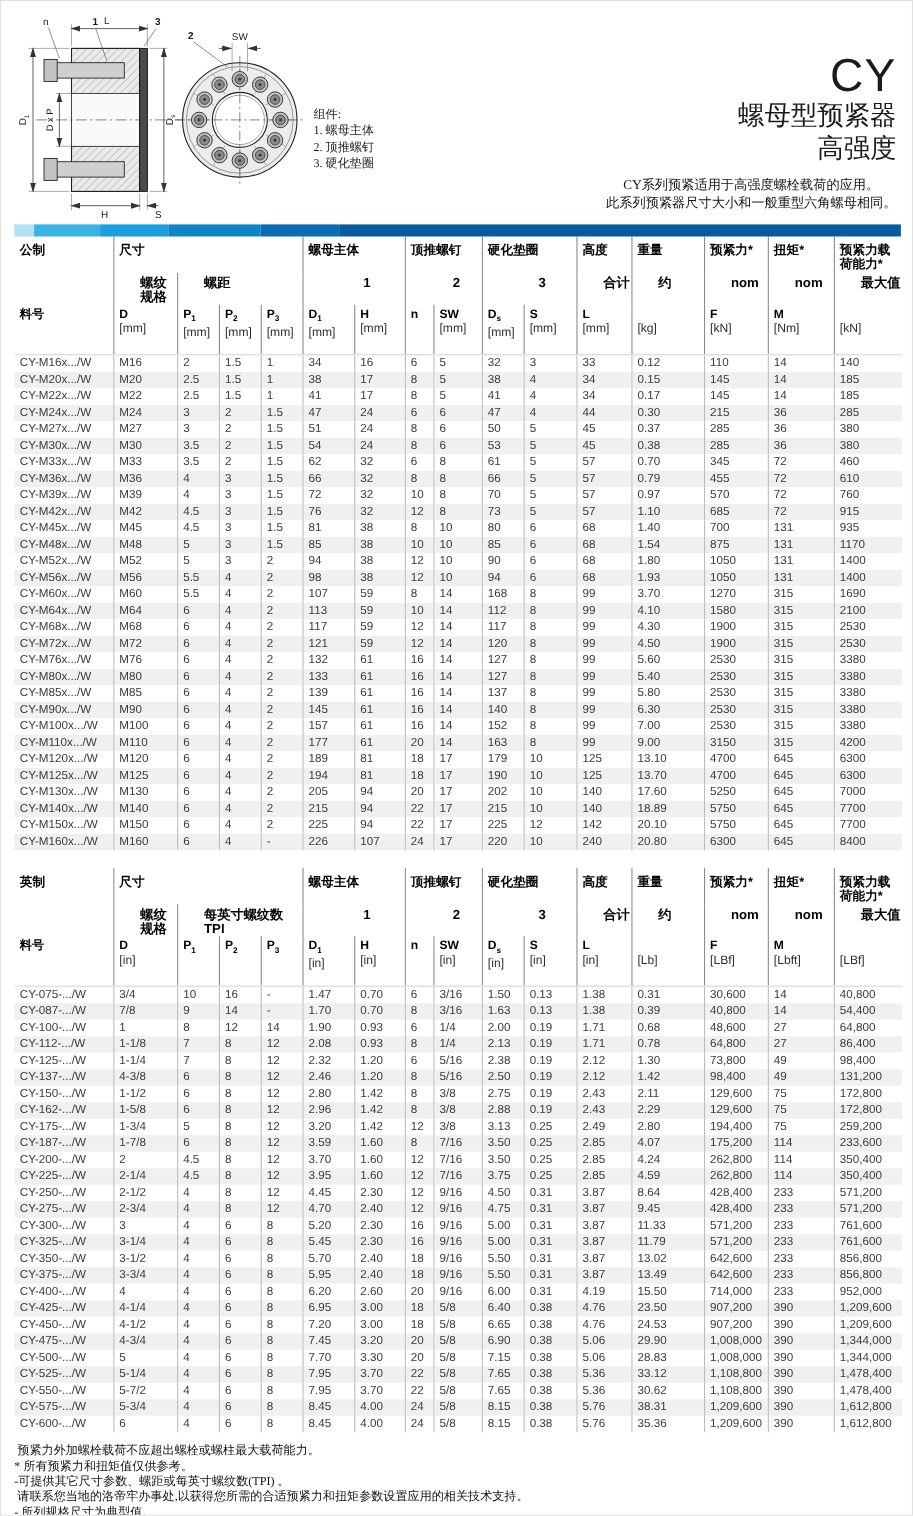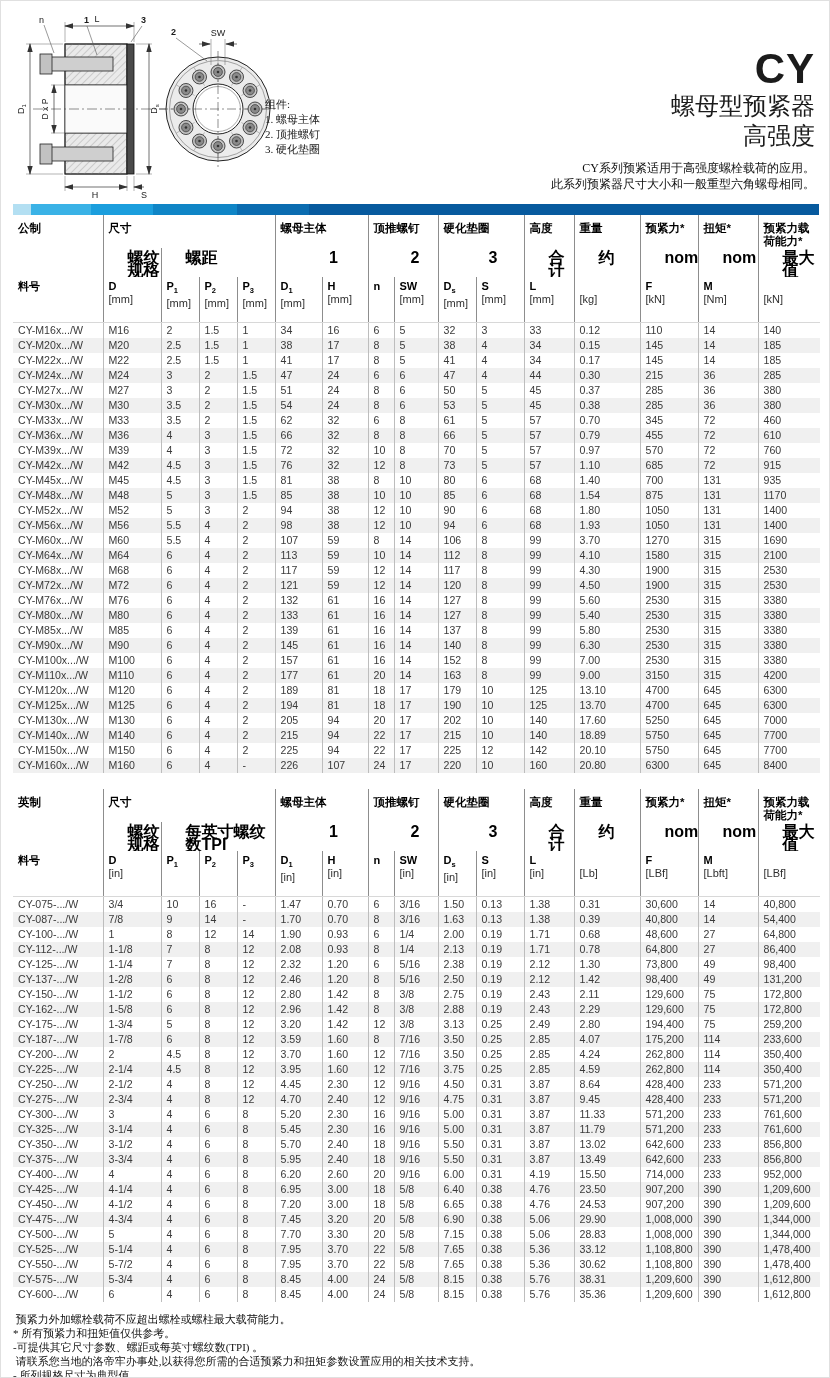--- a/index.html
+++ b/index.html
@@ -2,37 +2,37 @@
 <html><head>
 <meta charset="utf-8">
 <style>
   html,body{margin:0;padding:0;background:#f4f4f4;}
   body{font-family:"Liberation Sans",sans-serif;}
   .page{position:relative;width:830px;height:1378px;margin:0 auto;background:#fff;
         border:1px solid #e0e0e0;box-sizing:border-box;padding:0 12px;overflow:hidden;}
   
   .top{position:relative;height:198px;}
   .drawing{position:absolute;left:0;top:10px;width:480px;height:188px;}
-  .legend{position:absolute;left:252px;top:86px;font-family:"Liberation Serif",serif;
+  .legend{position:absolute;left:272px;top:86px;font-family:"Liberation Serif",serif;
           font-size:11px;line-height:15px;color:#1c1c1c;}
   .titleblock{position:absolute;right:2px;top:46px;text-align:right;color:#1b1b1b;}
-  .t1{font-size:42px;font-weight:700;line-height:44px;letter-spacing:1px;}
+  .t1{font-size:42px;font-weight:400;line-height:44px;letter-spacing:1px;}
   .t2{font-size:24px;font-weight:300;line-height:30px;}
   .t3{font-size:24px;font-weight:300;line-height:30px;}
   .descs{margin-top:9px;font-family:"Liberation Serif",serif;font-size:12px;
-         line-height:16px;color:#111;}
+         line-height:16px;color:#111;text-align:center;}
   
   .bluebar{display:flex;width:806px;height:11px;margin-top:5px;}
   .bluebar span{display:block;height:11px;}
   
   table{border-collapse:collapse;table-layout:fixed;width:806px;}
   th,td{padding:0 0 0 5px;text-align:left;vertical-align:top;overflow:hidden;}
   th{color:#000;font-weight:bold;white-space:normal;}
   .hr1 th{font-size:11.5px;line-height:13px;height:24px;padding-top:7px;}
-  .hr2 th{font-size:16px;line-height:13px;height:25px;padding-top:3px;padding-left:24px;}
+  .hr2 th{font-size:12px;line-height:13px;height:25px;padding-top:3px;padding-left:24px;}
   .hr3 th{font-size:11px;line-height:13px;height:42px;padding-top:3px;
           border-bottom:1px solid #d8d8d8;}
   .unit{font-weight:400;color:#2e2e2e;}
   sub{font-size:7.5px;}
   td{font-size:10.6px;height:15px;line-height:15px;color:#3a3a3a;white-space:nowrap;}
   tbody tr:nth-child(even) td{background:#f0f0f0;}
   .bl{border-left:1px solid #bdbdbd;}
   thead .bl{border-left-color:#8d8d8d;}
   .ctr{text-align:center;padding-left:0;}
   .mt{margin-top:16px;}
@@ -530,21 +530,21 @@
         <tr>
           <td>CY-M60x.../W</td>
           <td class="bl">M60</td>
           <td class="bl">5.5</td>
           <td class="bl">4</td>
           <td class="bl">2</td>
           <td class="bl">107</td>
           <td class="bl">59</td>
           <td class="bl">8</td>
           <td class="bl">14</td>
-          <td class="bl">106</td>
+          <td class="bl">168</td>
           <td class="bl">8</td>
           <td class="bl">99</td>
           <td class="bl">3.70</td>
           <td class="bl">1270</td>
           <td class="bl">315</td>
           <td class="bl">1690</td>
         </tr>
         <tr>
           <td>CY-M64x.../W</td>
           <td class="bl">M64</td>
@@ -802,21 +802,21 @@
           <td class="bl">M160</td>
           <td class="bl">6</td>
           <td class="bl">4</td>
           <td class="bl">-</td>
           <td class="bl">226</td>
           <td class="bl">107</td>
           <td class="bl">24</td>
           <td class="bl">17</td>
           <td class="bl">220</td>
           <td class="bl">10</td>
-          <td class="bl">160</td>
+          <td class="bl">240</td>
           <td class="bl">20.80</td>
           <td class="bl">6300</td>
           <td class="bl">645</td>
           <td class="bl">8400</td>
         </tr>
       </tbody>
     </table>
 
   <table id="imperial-table" class="mt">
       <colgroup>
@@ -968,21 +968,21 @@
           <td class="bl">2.38</td>
           <td class="bl">0.19</td>
           <td class="bl">2.12</td>
           <td class="bl">1.30</td>
           <td class="bl">73,800</td>
           <td class="bl">49</td>
           <td class="bl">98,400</td>
         </tr>
         <tr>
           <td>CY-137-.../W</td>
-          <td class="bl">1-2/8</td>
+          <td class="bl">4-3/8</td>
           <td class="bl">6</td>
           <td class="bl">8</td>
           <td class="bl">12</td>
           <td class="bl">2.46</td>
           <td class="bl">1.20</td>
           <td class="bl">8</td>
           <td class="bl">5/16</td>
           <td class="bl">2.50</td>
           <td class="bl">0.19</td>
           <td class="bl">2.12</td>

